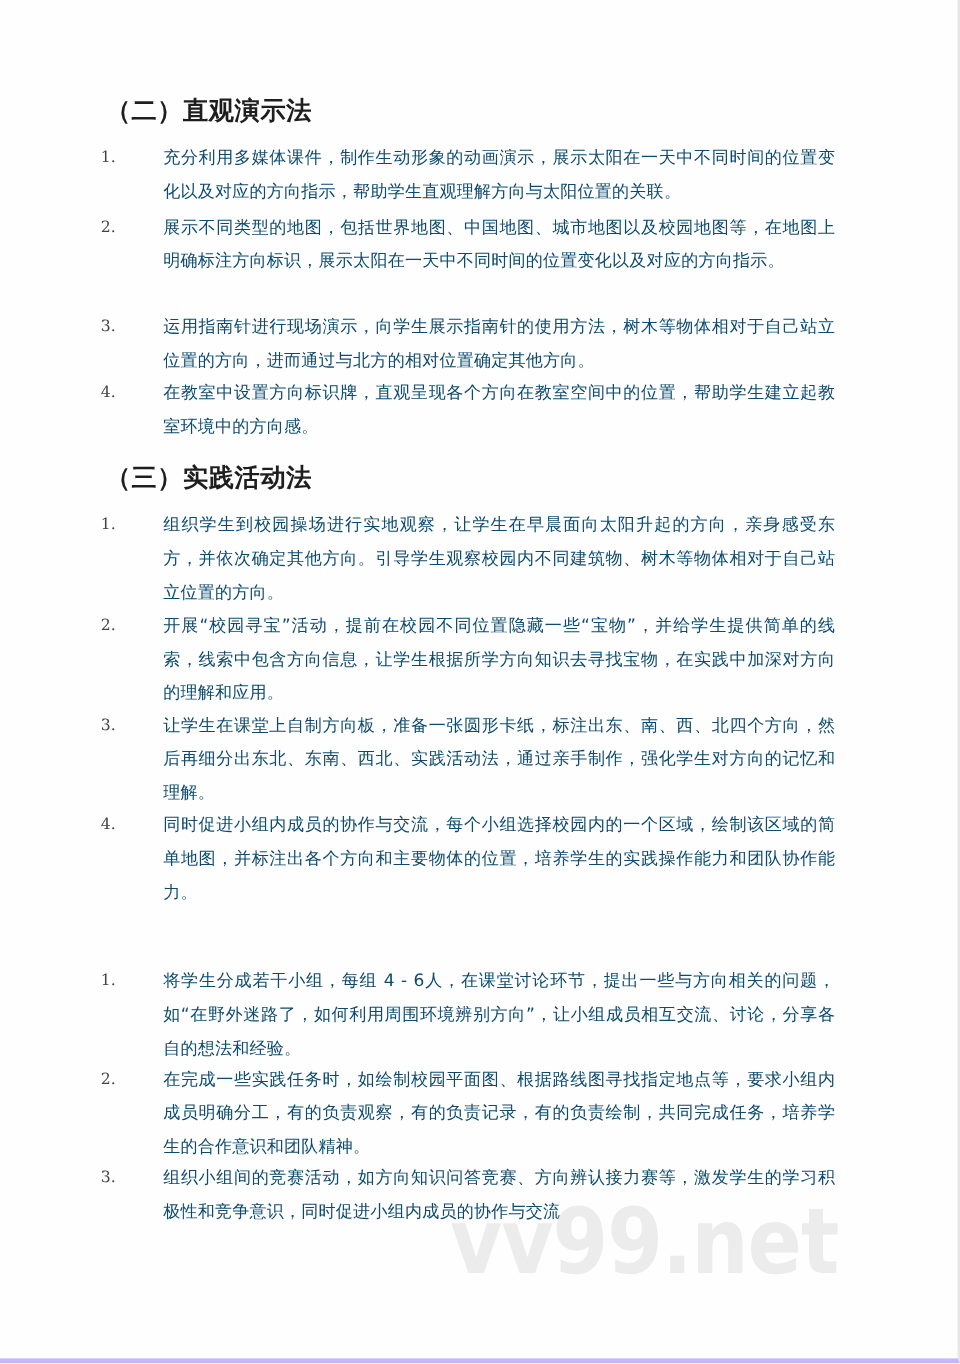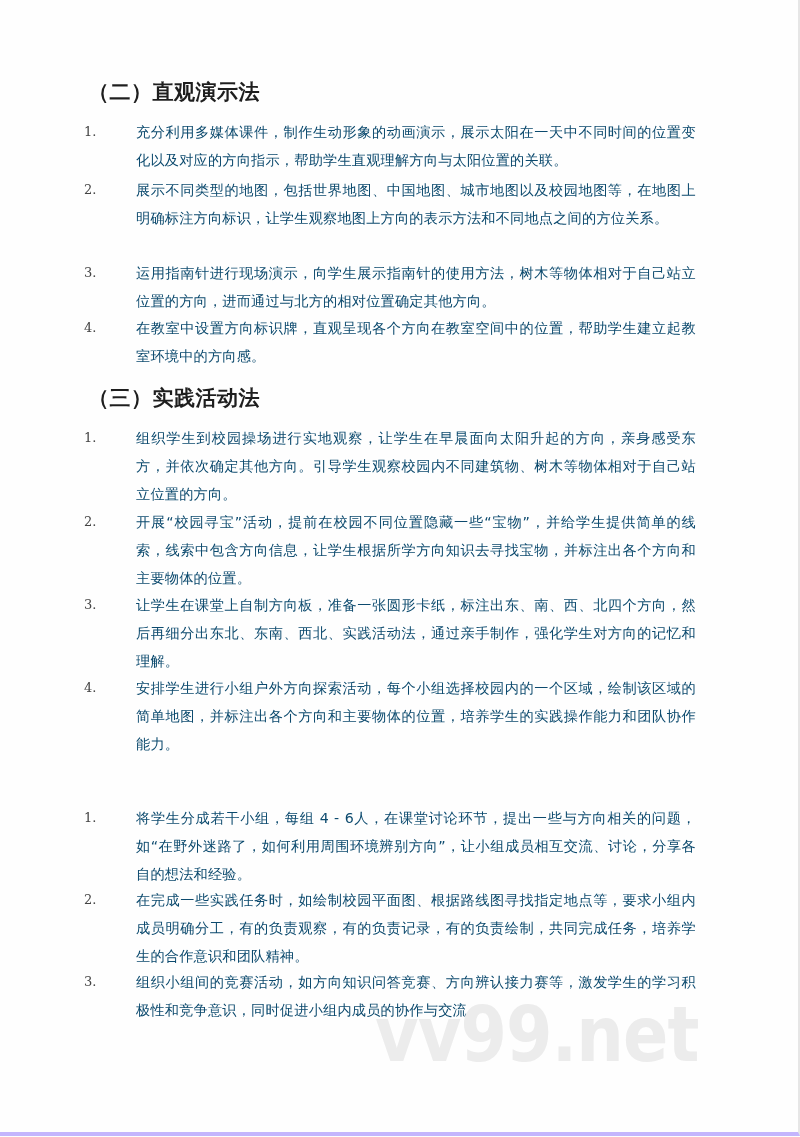--- a/index.html
+++ b/index.html
@@ -46,48 +46,48 @@
 <div class="page">
 
   <div class="heading" style="top:78px;">（二）直观演示法</div>
 
   <div class="item" style="top:118px;">
     <span class="num">1.</span>
     <div class="text">充分利用多媒体课件，制作生动形象的动画演示，展示太阳在一天中不同时间的位置变化以及对应的方向指示，帮助学生直观理解方向与太阳位置的关联。</div>
   </div>
   <div class="item" style="top:176px;">
     <span class="num">2.</span>
-    <div class="text">展示不同类型的地图，包括世界地图、中国地图、城市地图以及校园地图等，在地图上明确标注方向标识，让学生观察地图上方向的表示方法和不同地点之间的方位关系。</div>
+    <div class="text">展示不同类型的地图，包括世界地图、中国地图、城市地图以及校园地图等，在地图上明确标注方向标识，展示太阳在一天中不同时间的位置变化以及对应的方向指示。</div>
   </div>
   <div class="item" style="top:259px;">
     <span class="num">3.</span>
     <div class="text">运用指南针进行现场演示，向学生展示指南针的使用方法，树木等物体相对于自己站立位置的方向，进而通过与北方的相对位置确定其他方向。</div>
   </div>
   <div class="item" style="top:314px;">
     <span class="num">4.</span>
     <div class="text">在教室中设置方向标识牌，直观呈现各个方向在教室空间中的位置，帮助学生建立起教室环境中的方向感。</div>
   </div>
 
   <div class="heading" style="top:384px;">（三）实践活动法</div>
 
   <div class="item" style="top:424px;">
     <span class="num">1.</span>
     <div class="text">组织学生到校园操场进行实地观察，让学生在早晨面向太阳升起的方向，亲身感受东方，并依次确定其他方向。引导学生观察校园内不同建筑物、树木等物体相对于自己站立位置的方向。</div>
   </div>
   <div class="item" style="top:508px;">
     <span class="num">2.</span>
-    <div class="text">开展“校园寻宝”活动，提前在校园不同位置隐藏一些“宝物”，并给学生提供简单的线索，线索中包含方向信息，让学生根据所学方向知识去寻找宝物，并标注出各个方向和主要物体的位置。</div>
+    <div class="text">开展“校园寻宝”活动，提前在校园不同位置隐藏一些“宝物”，并给学生提供简单的线索，线索中包含方向信息，让学生根据所学方向知识去寻找宝物，在实践中加深对方向的理解和应用。</div>
   </div>
   <div class="item" style="top:591px;">
     <span class="num">3.</span>
     <div class="text">让学生在课堂上自制方向板，准备一张圆形卡纸，标注出东、南、西、北四个方向，然后再细分出东北、东南、西北、实践活动法，通过亲手制作，强化学生对方向的记忆和理解。</div>
   </div>
   <div class="item" style="top:674px;">
     <span class="num">4.</span>
-    <div class="text">安排学生进行小组户外方向探索活动，每个小组选择校园内的一个区域，绘制该区域的简单地图，并标注出各个方向和主要物体的位置，培养学生的实践操作能力和团队协作能力。</div>
+    <div class="text">同时促进小组内成员的协作与交流，每个小组选择校园内的一个区域，绘制该区域的简单地图，并标注出各个方向和主要物体的位置，培养学生的实践操作能力和团队协作能力。</div>
   </div>
 
 
   <div class="item" style="top:804px;">
     <span class="num">1.</span>
     <div class="text">将学生分成若干小组，每组 4 - 6人，在课堂讨论环节，提出一些与方向相关的问题，如“在野外迷路了，如何利用周围环境辨别方向”，让小组成员相互交流、讨论，分享各自的想法和经验。</div>
   </div>
   <div class="item" style="top:886px;">
     <span class="num">2.</span>
     <div class="text">在完成一些实践任务时，如绘制校园平面图、根据路线图寻找指定地点等，要求小组内成员明确分工，有的负责观察，有的负责记录，有的负责绘制，共同完成任务，培养学生的合作意识和团队精神。</div>

